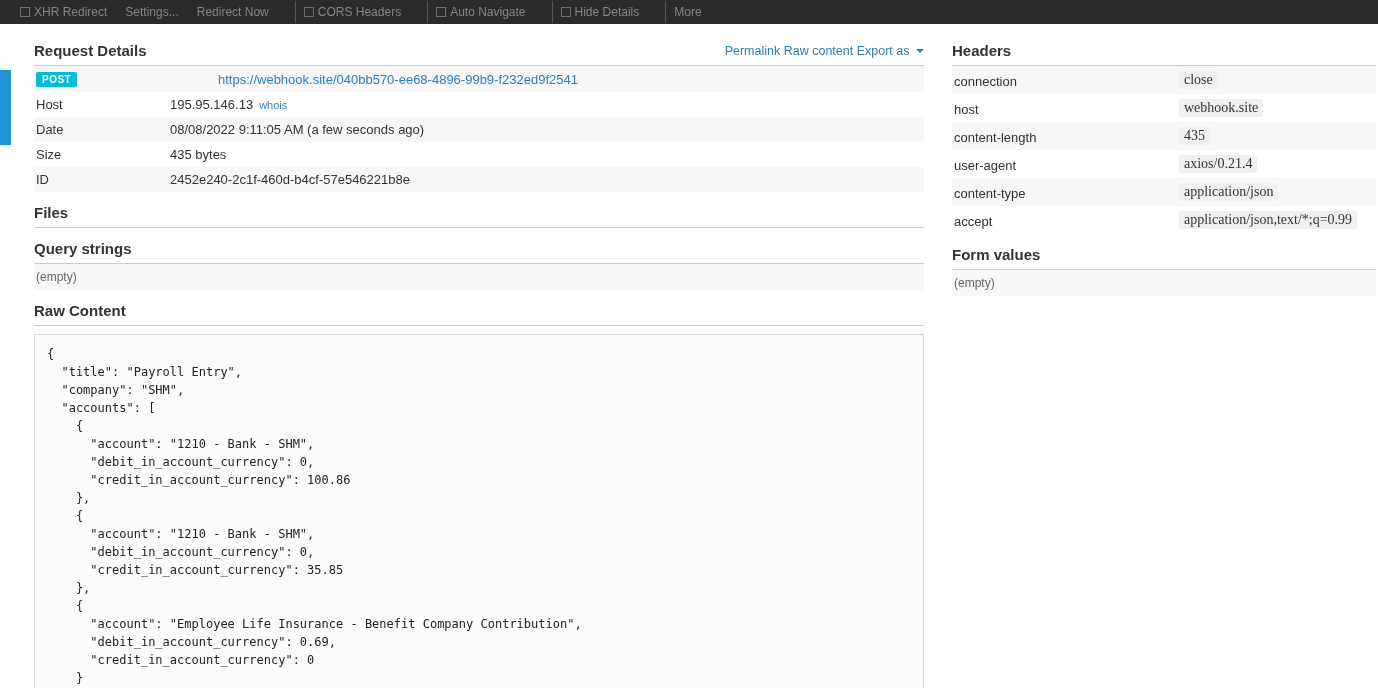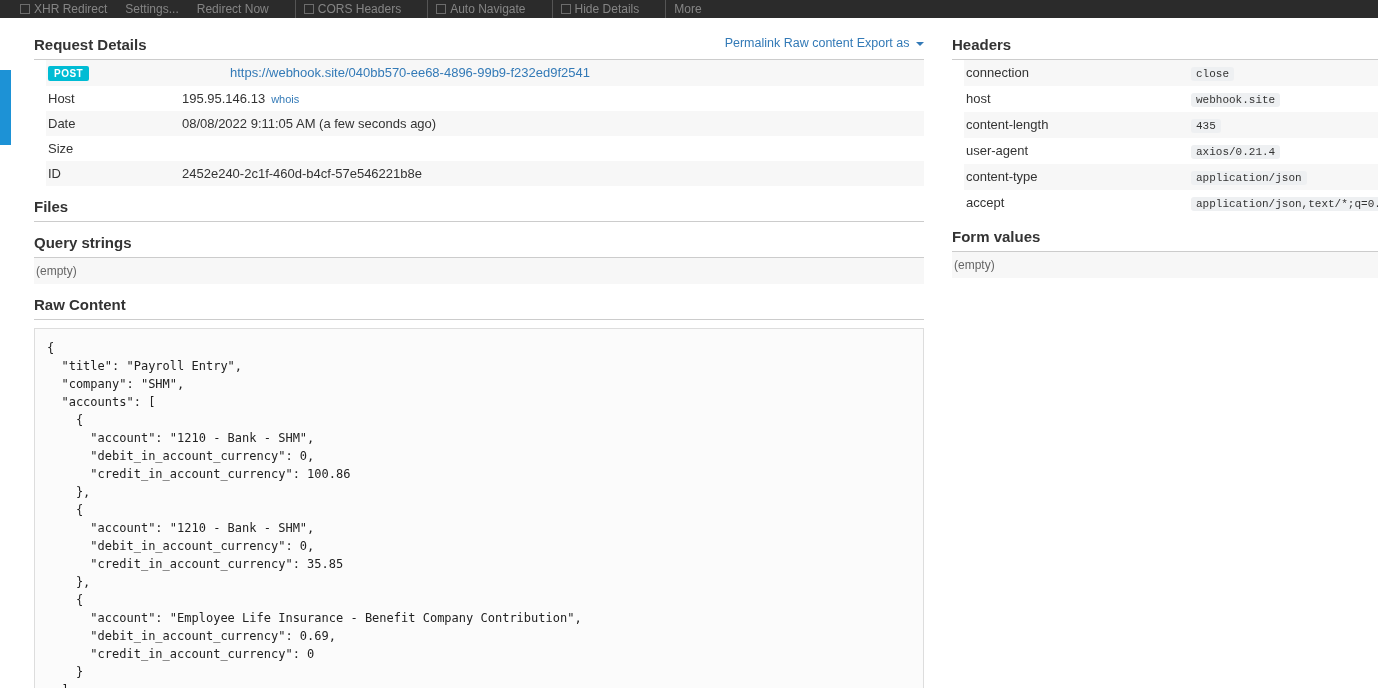--- a/index.html
+++ b/index.html
@@ -5,21 +5,21 @@
   * { box-sizing: border-box; margin: 0; padding: 0; }
   body {
     font-family: "Helvetica Neue", Helvetica, Arial, sans-serif;
     font-size: 13px;
     color: #333;
     background: #fff;
   }
   .top-bar {
     background: #2b2b2b;
     color: #aaa;
-    height: 18px;
+    height: 24px;
     display: flex;
     align-items: center;
     padding: 0 20px;
     overflow: hidden;
     font-size: 12px;
   }
   .top-bar .item {
     margin-right: 18px;
     white-space: nowrap;
     opacity: 0.7;
@@ -54,20 +54,21 @@
   }
   .left-col { flex: 0 0 890px; }
   .right-col { flex: 1; padding-right: 2px; }
   .section-header {
     font-size: 15px;
     font-weight: bold;
     padding-bottom: 6px;
     border-bottom: 1px solid #ccc;
     margin-bottom: 0;
     display: flex;
+    align-items: center;
     justify-content: space-between;
   }
   .section-header.simple { margin-top: 12px; }
   .actions { font-weight: normal; font-size: 12.5px; }
   .actions a {
     color: #337ab7;
     text-decoration: none;
     margin-left: 0;
     cursor: pointer;
   }
@@ -75,24 +76,23 @@
     display: inline-block;
     width: 0; height: 0;
     border-left: 4px solid transparent;
     border-right: 4px solid transparent;
     border-top: 4px solid #337ab7;
     margin-left: 3px;
     vertical-align: middle;
   }
   .kv-row {
     display: flex;
-    align-items: flex-start;
+    align-items: flex-end;
     padding: 5px 0 5px 2px;
     font-size: 13px;
-    margin-left: 12px;
   }
   .kv-row.alt { background: #f7f7f7; }
   .kv-key { width: 134px; color: #333; }
   .kv-val { flex: 1; color: #333; }
   .kv-val.link { color: #337ab7; cursor: pointer; padding-left: 48px; }
   .whois {
     color: #337ab7;
     font-size: 11px;
     margin-left: 6px;
     cursor: pointer;
@@ -102,22 +102,22 @@
     background: #00bcd4;
     color: #fff;
     font-size: 10px;
     font-weight: bold;
     padding: 2px 6px;
     border-radius: 2px;
     letter-spacing: 0.5px;
   }
   .right-col .kv-key { width: 225px; }
   .codeish {
-    font-family: Liberation Mono, monospace;
-    font-size: 11px;
+    font-family: Liberation Serif, serif;
+    font-size: 14px;
     background: #eef0f2;
     padding: 1px 5px;
     border-radius: 3px;
     display: inline-block;
     color: #333;
   }
   .empty-note {
     color: #666;
     font-size: 12px;
     padding: 6px 2px;
@@ -175,20 +175,21 @@
       <span class="kv-val">
         <span>195.95.146.13</span><a class="whois">whois</a>
       </span>
     </div>
     <div class="kv-row alt">
       <span class="kv-key">Date</span>
       <span class="kv-val">08/08/2022 9:11:05 AM (a few seconds ago)</span>
     </div>
     <div class="kv-row">
       <span class="kv-key">Size</span>
+      <span class="kv-val">435 bytes</span>
     </div>
     <div class="kv-row alt">
       <span class="kv-key">ID</span>
       <span class="kv-val">2452e240-2c1f-460d-b4cf-57e546221b8e</span>
     </div>
 
     <div class="section-header simple">
       <span>Files</span>
     </div>
 

